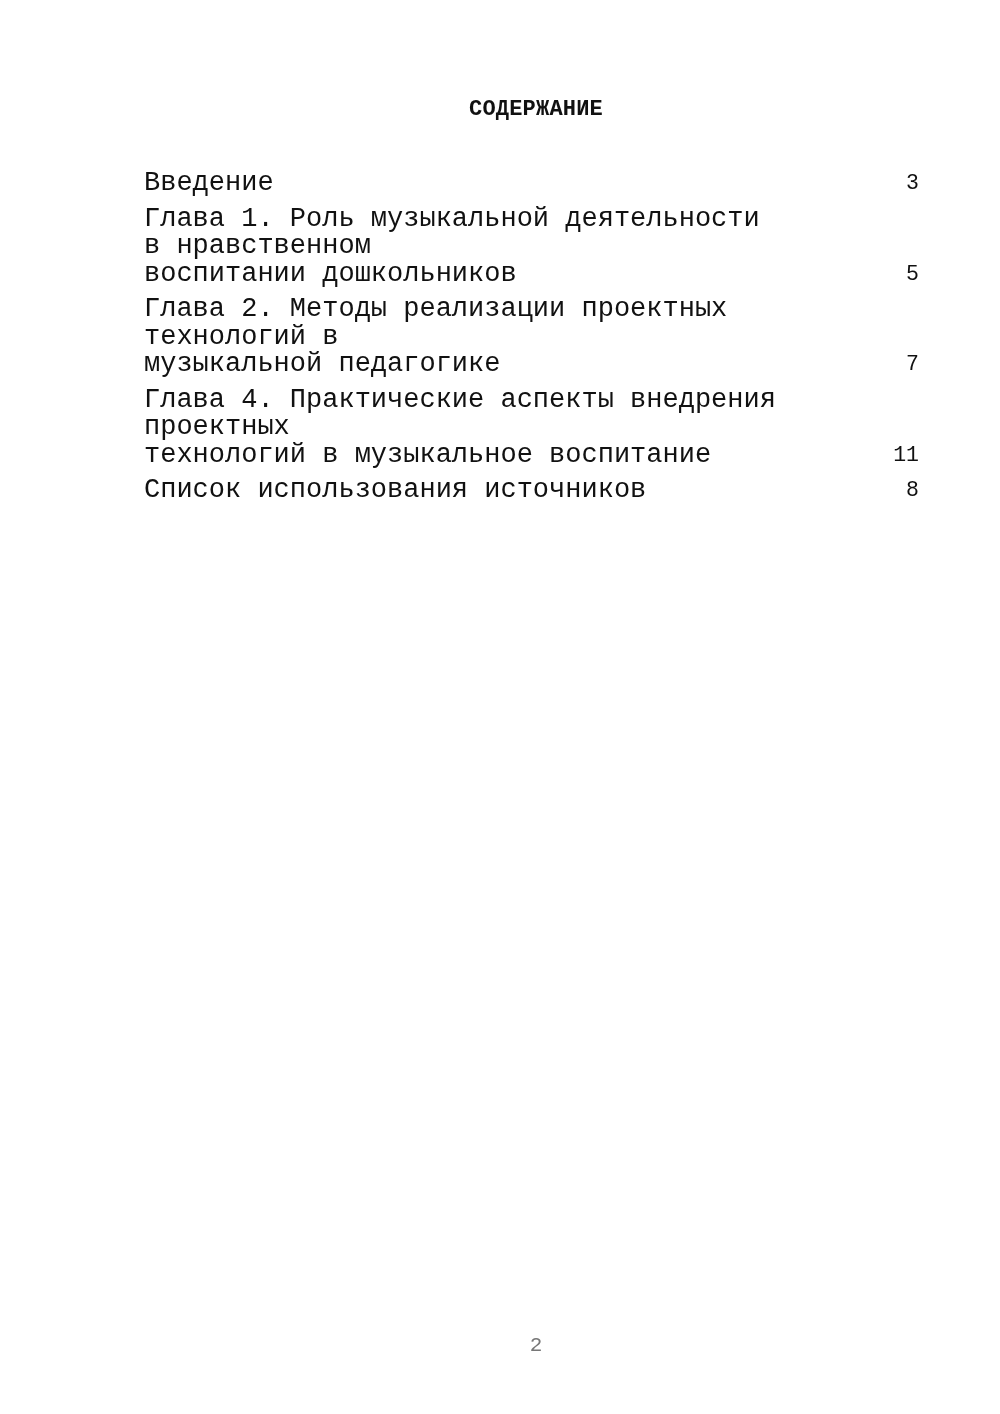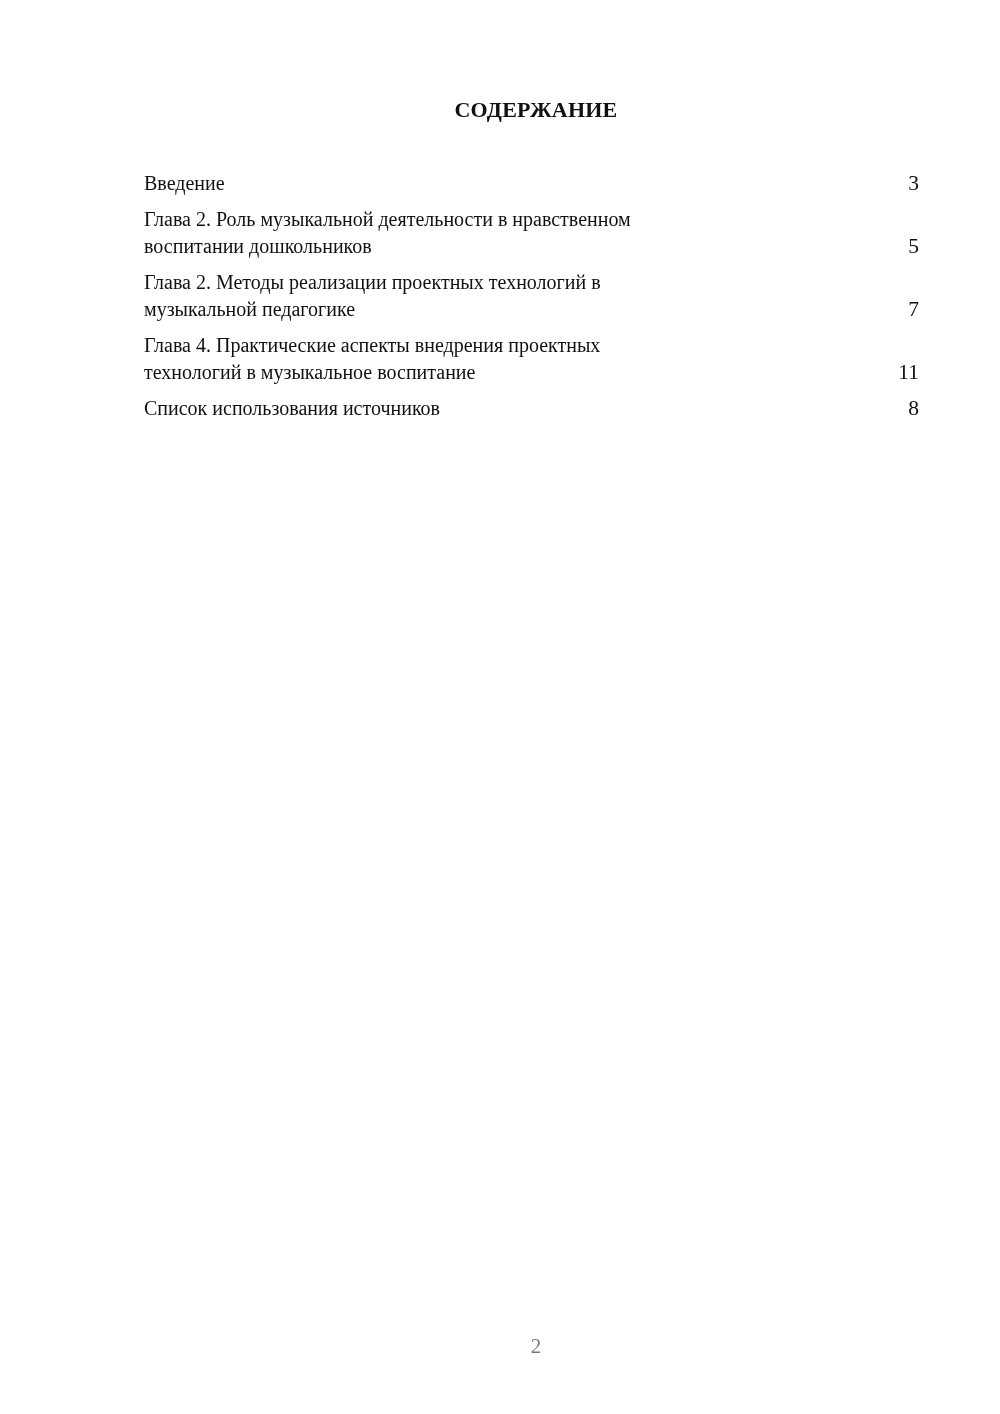--- a/index.html
+++ b/index.html
@@ -14,20 +14,21 @@
       overflow: hidden;
       font-family: "Liberation Serif", "DejaVu Serif", serif;
       color: #111111;
     }
     .page {
       position: absolute;
       left: 0; top: 0;
       width: 1000px;
       height: 1414px;
       background: #ffffff;
+      font-family: Liberation Mono, monospace;
     }
     .toc-title {
       position: absolute;
       top: 96px;
       left: 0;
       width: 1072px;
       text-align: center;
       font-weight: bold;
       font-size: 22px;
       letter-spacing: 0.2px;
@@ -39,21 +40,21 @@
       top: 170px;
       width: 775px;
     }
     .toc-entry {
       display: flex;
       align-items: flex-end;
       justify-content: space-between;
       margin-bottom: 8px;
     }
     .toc-entry-text {
-      font-size: 20px;
+      font-size: 27px;
       line-height: 27.5px;
       width: 640px;
       white-space: pre-line;
     }
     .toc-entry-page {
       font-size: 21.5px;
       line-height: 27.5px;
       text-align: right;
       min-width: 40px;
     }
@@ -72,21 +73,21 @@
 
 <div class="page">
   <div class="toc-title">СОДЕРЖАНИЕ</div>
 
   <div class="toc">
     <div class="toc-entry">
       <div class="toc-entry-text">Введение</div>
       <div class="toc-entry-page">3</div>
     </div>
     <div class="toc-entry">
-      <div class="toc-entry-text">Глава 2. Роль музыкальной деятельности в нравственном
+      <div class="toc-entry-text">Глава 1. Роль музыкальной деятельности в нравственном
 воспитании дошкольников</div>
       <div class="toc-entry-page">5</div>
     </div>
     <div class="toc-entry">
       <div class="toc-entry-text">Глава 2. Методы реализации проектных технологий в
 музыкальной педагогике</div>
       <div class="toc-entry-page">7</div>
     </div>
     <div class="toc-entry">
       <div class="toc-entry-text">Глава 4. Практические аспекты внедрения проектных

